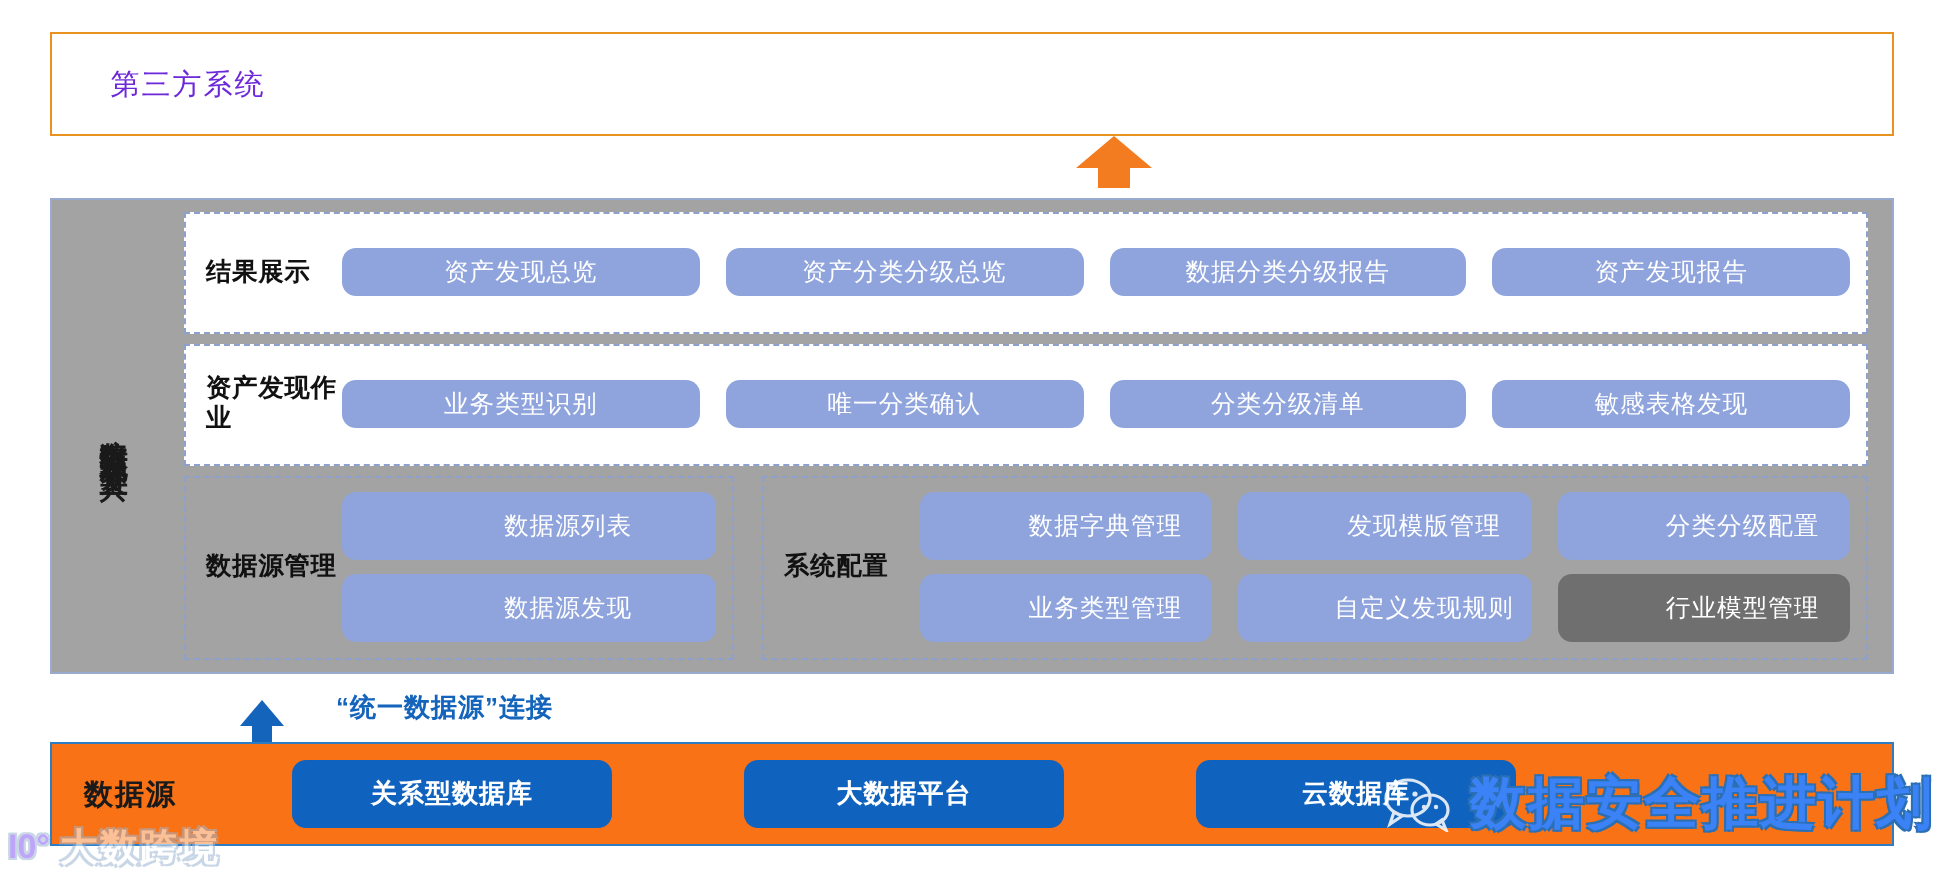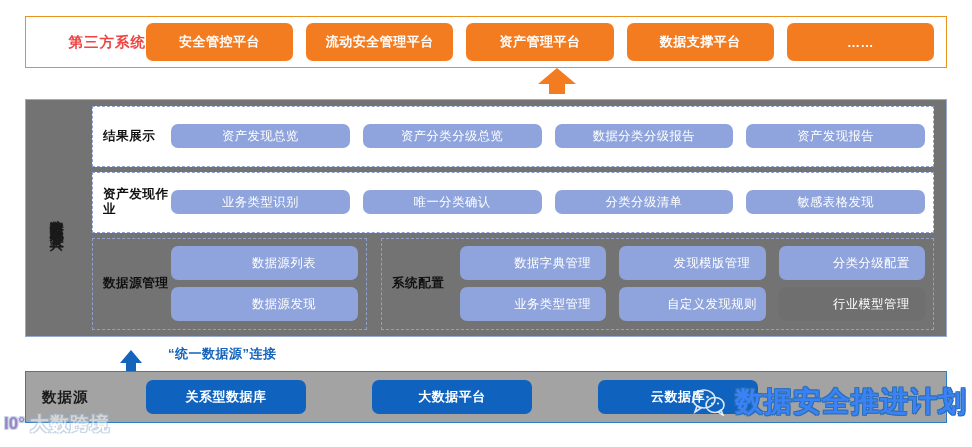--- a/index.html
+++ b/index.html
@@ -45,24 +45,24 @@
     width: 922px;
     height: 52px;
     border: 1.6px solid #e8931f;
     display: flex;
     align-items: center;
     padding: 0 8px 0 12px;
   }
   #third-party-band .band-title {
     flex: 0 0 104px;
     font-size: 14.5px;
-    font-weight: bold;
-    color: #ef4444;
+    font-weight: normal;
+    color: #6d28d9;
     letter-spacing: 1px;
-    text-align: right;
+    text-align: center;
     padding-left: 4px;
   }
   #third-party-band .pill-row {
     flex: 1 1 auto;
     display: flex;
     align-items: center;
     justify-content: space-between;
     gap: 13px;
     padding-right: 4px;
   }
@@ -112,21 +112,21 @@
 
   
   #tool-panel {
     position: absolute;
     left: 25px;
     top: 99px;
     width: 922px;
     height: 238px;
     border: 1.4px solid #9aa9cf;
     box-sizing: border-box;
-    background: #737373;
+    background: #a3a3a3;
     display: flex;
   }
   #tool-panel-title {
     flex: 0 0 62px;
     display: flex;
     align-items: center;
     justify-content: center;
     font-size: 14px;
     font-weight: bold;
     color: #1a1a1a;
@@ -265,21 +265,21 @@
     position: absolute;
     left: 25px;
     top: 371px;
     width: 922px;
     height: 52px;
     border: 1.4px solid #2e7cc4;
     box-sizing: border-box;
     display: flex;
     align-items: center;
     padding: 0 8px 0 12px;
-    background: #a3a3a3;
+    background: #f97316;
   }
   #datasource-band .band-title {
     flex: 0 0 104px;
     font-size: 14.5px;
     font-weight: bold;
     color: #1a1a1a;
     letter-spacing: 1px;
     padding-left: 4px;
   }
   #datasource-band .pill-row {
@@ -323,21 +323,21 @@
     top: 411px;
     display: flex;
     align-items: center;
     gap: 5px;
     opacity: .55;
     pointer-events: none;
   }
   #watermark-corner .wm-mark {
     font-size: 17px;
     font-weight: bold;
-    color: #4c1d95;
+    color: #8b5cf6;
     text-shadow:
       -1px -1px 0 #9db6d2, 1px -1px 0 #9db6d2,
       -1px  1px 0 #9db6d2, 1px  1px 0 #9db6d2;
     letter-spacing: 0px;
   }
   #watermark-corner .wm-name {
     font-size: 19px;
     font-weight: bold;
     color: #ffffff;
     letter-spacing: 1px;
@@ -346,27 +346,20 @@
       -1.2px  1.2px 0 #9db6d2, 1.2px  1.2px 0 #9db6d2;
   }
 </style>
 </head>
 <body>
 
 <div id="diagram">
 
   <div id="third-party-band" class="band">
     <div class="band-title">第三方系统</div>
-    <div class="pill-row">
-      <div class="pill">安全管控平台</div>
-      <div class="pill">流动安全管理平台</div>
-      <div class="pill">资产管理平台</div>
-      <div class="pill">数据支撑平台</div>
-      <div class="pill">……</div>
-    </div>
   </div>
 
   <div id="api-arrow-group">
     <div class="arrow-up"></div>
     <div id="api-label">API服务</div>
   </div>
 
   <div id="tool-panel">
     <div id="tool-panel-title">暗数据发现和分类工具</div>
 

